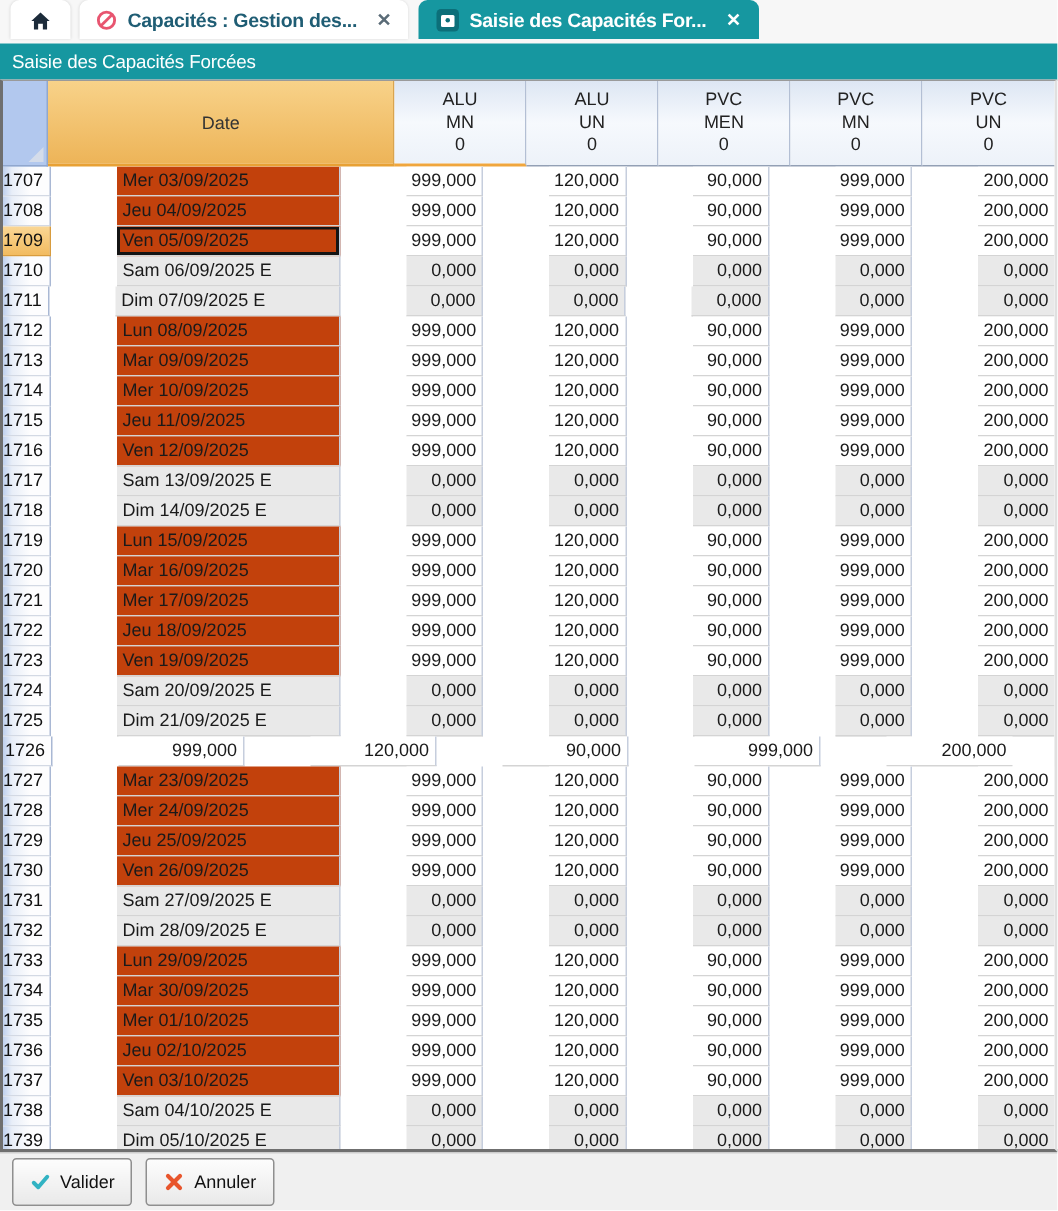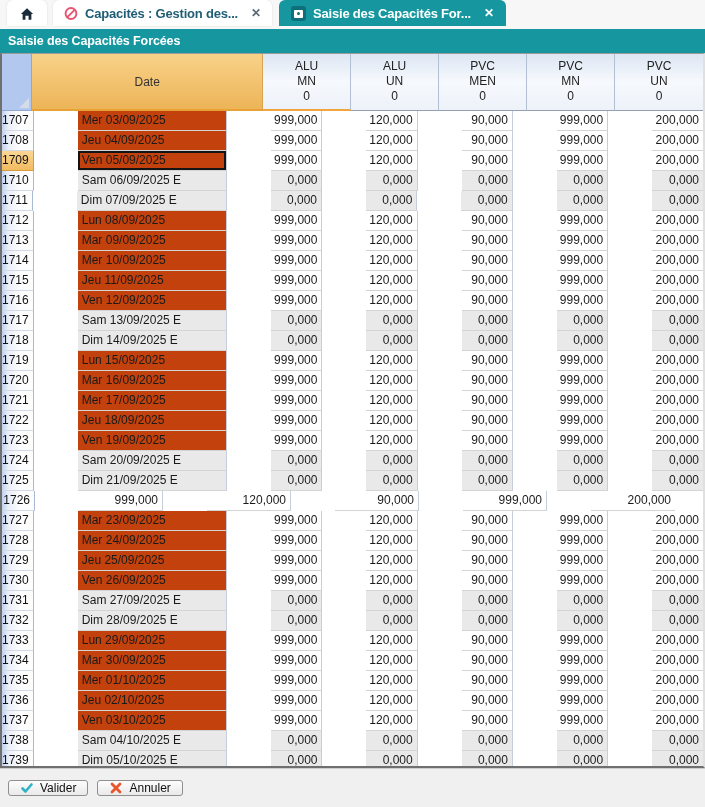--- a/index.html
+++ b/index.html
@@ -16,21 +16,21 @@
   .tab-label { font-size:13px; font-weight:bold; white-space:nowrap; letter-spacing:-0.2px; }
   .tab-close { font-size:12px; font-weight:bold; margin-left:6px; }
   .tab.inactive .tab-close { color:#5a6b77; }
   .tab.active .tab-close { color:#ffffff; }
   .doc-icon { width:15px; height:15px; background:#0c6f79; border-radius:3px; position:relative; flex:0 0 auto; }
   .doc-icon::before { content:""; position:absolute; left:3px; top:4px; width:9px; height:8px; background:#ffffff; border-radius:1px; }
   .doc-icon::after { content:""; position:absolute; left:6px; top:6px; width:3px; height:3px; background:#0c6f79; border-radius:50%; }
 
   
   .titlebar { height:24px; background:#1697a0; color:#fff; display:flex; align-items:center;
-    padding-left:8px; font-size:12.5px; font-weight:bold; flex:0 0 auto; letter-spacing:-0.1px; }
+    padding-left:8px; font-size:12.5px; font-weight:normal; flex:0 0 auto; letter-spacing:-0.1px; }
 
   
   .grid { flex:1 1 auto; display:flex; flex-direction:column; overflow:hidden;
     border-left:2px solid #6f6f6f; border-bottom:2px solid #6f6f6f; border-top:1px solid #9a9a9a; border-right:2px solid #e0e0e0; }
   .hrow { display:flex; height:57px; flex:0 0 auto; }
   .corner { width:33px; background:#b2c8ee; border-right:1px solid #90a7ce; border-bottom:1px solid #90a7ce; position:relative; }
   .corner-tri { position:absolute; right:2px; bottom:2px; width:0; height:0;
     border-left:10px solid transparent; border-bottom:10px solid #d4dcea; }
   .date-h { width:252px; background:linear-gradient(#f8d289,#edb458); border-right:1px solid #d9a44f;
     border-bottom:2px solid #e8a134; display:flex; align-items:center; justify-content:center;
@@ -51,21 +51,21 @@
   .val-cell { width:84px; background:#ffffff; text-align:right; padding-right:4px; line-height:19px;
     border-right:1px solid #c6cedd; border-bottom:1px solid #d4d4d4; }
   .val-cell:last-child { border-right:none; }
   .row.weekend .date-cell, .row.weekend .val-cell { background:#e9e9e9; }
   .row.selected .num-cell { background:linear-gradient(#fad694,#f2bb60); border-right:1px solid #d89c3e; border-bottom:1px solid #d89c3e; }
   .row.selected .date-cell { box-shadow:inset 0 0 0 2px #141414; }
 
   
   .footer { flex:0 0 39px; background:#f0f0f0; border-top:1px solid #cdcdcd; display:flex;
     align-items:center; padding-left:8px; gap:9px; }
-  .btn { height:16px; display:inline-flex; align-items:center; gap:6px; padding:0 11px;
+  .btn { height:32px; display:inline-flex; align-items:center; gap:6px; padding:0 11px;
     background:linear-gradient(#fdfdfd,#e9e9e9); border:1px solid #8f8f8f; border-radius:3px;
     font-size:12px; color:#111; font-family:"Liberation Sans", sans-serif; cursor:pointer; }
   .icn { display:inline-flex; width:14px; height:14px; }
 </style>
 </head>
 <body>
 
 <div class="app">
 
   <div class="tabbar">

